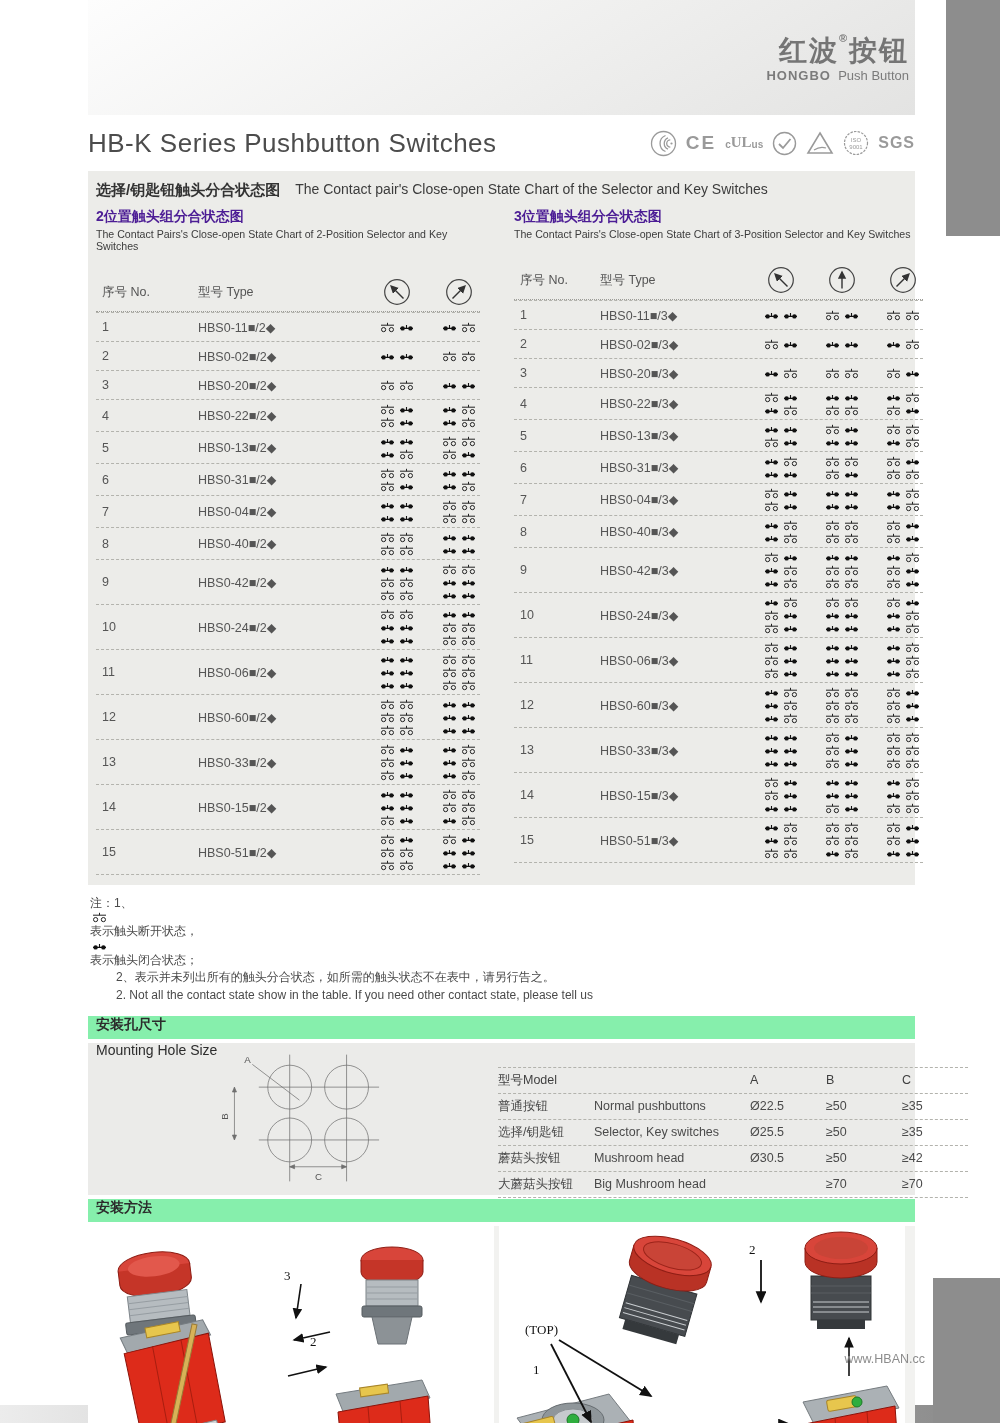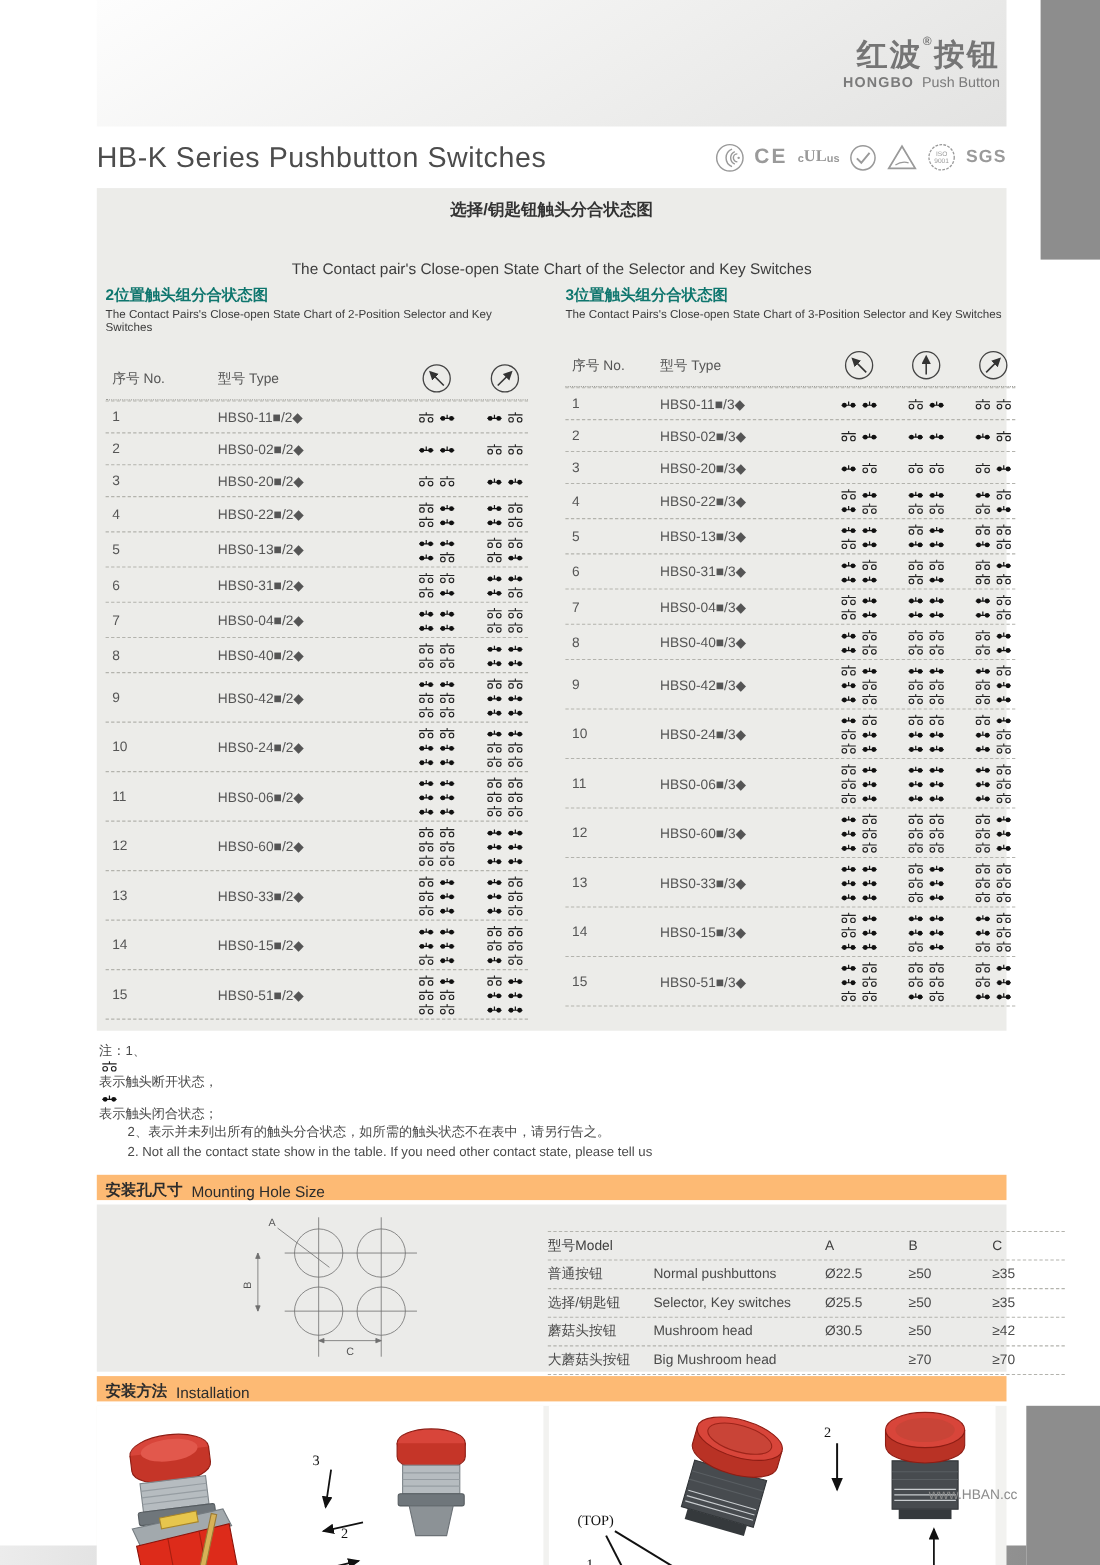--- a/index.html
+++ b/index.html
@@ -23,47 +23,47 @@
   .titlebar{height:56px;display:flex;justify-content:space-between;align-items:center;gap:29px;}
   .titlebar h1{margin:0;font-size:26px;font-weight:400;color:#4c4c4c;letter-spacing:.5px;}
   .certs{display:flex;align-items:center;gap:9px;color:#9a9a9a;}
   .certs svg{display:block;}
   .cul{font-size:10px;font-weight:bold;color:#9a9a9a;display:flex;align-items:flex-end;}
   .cul .big{font-size:15px;line-height:.9;font-family:"Liberation Serif",serif;font-weight:bold;}
   .ce{font-size:19px;font-weight:bold;letter-spacing:2px;}
   .sgs{font-size:16px;font-weight:bold;letter-spacing:1px;}
   
   .graypanel{background:#ecece9;padding:6px 8px 10px 8px;box-sizing:border-box;}
-  .sec-head{display:flex;align-items:center;gap:36px;padding:4px 0 8px 0;flex-direction:column;}
+  .sec-head{display:flex;align-items:flex-start;gap:15px;padding:4px 0 8px 0;}
   .sec-head .cn{font-size:15px;font-weight:bold;color:#333;}
   .sec-head .en{font-size:14px;color:#3c3c3c;}
   .tables{display:flex;gap:34px;align-items:flex-start;}
   .stable{flex:0 0 auto;}
   .stable.w2{width:384px;}
   .stable.w3{width:409px;}
-  .st-cn{font-size:14px;font-weight:bold;color:#0f766e;}
+  .st-cn{font-size:14px;font-weight:bold;color:#4c1d95;}
   .st-en{font-size:10.6px;color:#3c3c3c;margin:2px 0 21px 0;}
   .srow{display:grid;align-items:center;border-top:1px dashed #b3b3ad;padding:3px 0;min-height:22px;gap:20px;}
   .w2 .srow{grid-template-columns:76px 164px 1fr 1fr;}
   .w3 .srow{grid-template-columns:60px 146px 1fr 1fr 1fr;}
   .srow.shead{border-top:none;border-bottom:1px dotted #9d9d98;padding:4px 0;}
   .srow:last-child{border-bottom:1px dashed #b3b3ad;}
   .c{font-size:12.5px;color:#555;padding-left:6px;}
   .c.state{display:flex;flex-direction:column;align-items:center;gap:1px;padding-left:0;}
   .sline{display:flex;gap:4px;height:12px;align-items:flex-end;}
   .sym{display:block;}
   .posicon{display:flex;justify-content:center;}
   
   .notes{padding:10px 2px 8px 2px;font-size:12px;color:#4a4a4a;line-height:1.45;}
   .note{display:block;}
   .note.indent{padding-left:26px;}
   .note .sym{vertical-align:-1px;margin:0 2px;}
   
-  .graybar{height:23px;background:#fdba74;color:#2c2c2c;display:flex;align-items:flex-end;
-           gap:8px;padding-left:8px;margin-top:4px;}
+  .graybar{height:23px;background:#86efac;color:#2c2c2c;display:flex;align-items:flex-start;
+           gap:8px;padding-left:8px;margin-top:4px;flex-direction:column;}
   .graybar .cn{font-size:14px;font-weight:bold;}
   .graybar .en{font-size:14px;}
   
   .mount{display:flex;background:#ebebe9;margin-top:4px;padding:10px 8px 12px 0;box-sizing:border-box;height:152px;}
   .mdiagram{width:318px;margin-left:76px;flex:0 0 auto;}
   .mtable{flex:1;margin-top:14px;margin-left:16px;font-size:12.5px;color:#4a4a4a;}
   .mrow{display:grid;grid-template-columns:96px 156px 76px 76px 66px;border-top:1px dashed #b3b3ad;
         padding:4px 0;align-items:center;}
   .mrow:last-child{border-bottom:1px dashed #b3b3ad;}
   .mrow .mh{color:#3f3f3f;}

